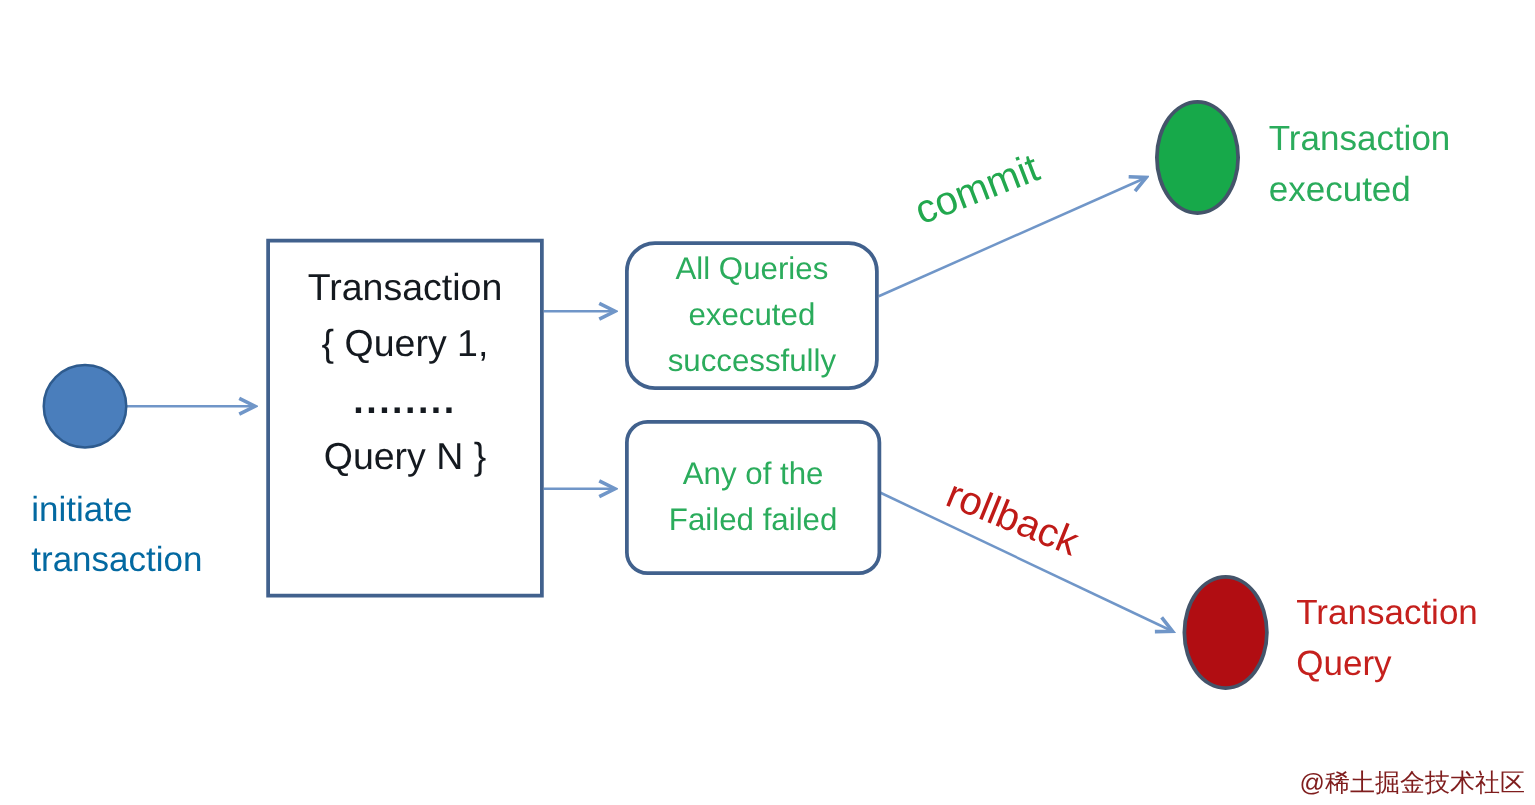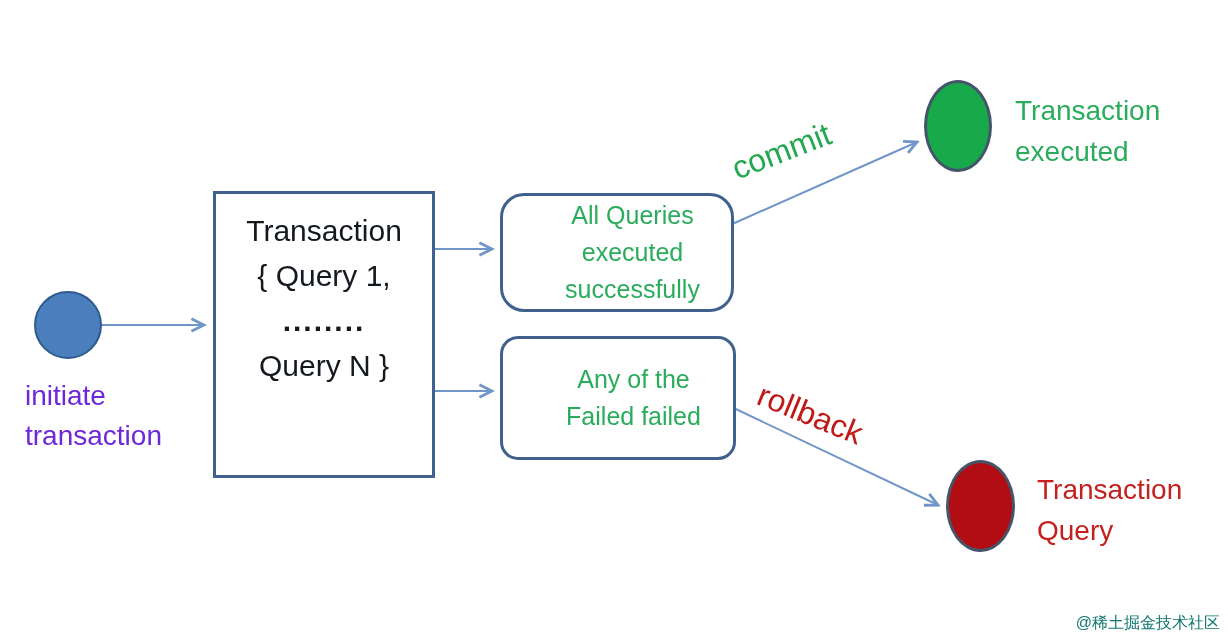--- a/index.html
+++ b/index.html
@@ -24,24 +24,24 @@
   .node-start {
     position: absolute;
     left: 34px; top: 291px;
     width: 64px; height: 64px;
     border-radius: 50%;
     background: #4a7ebc;
     border: 2px solid #2e5b8e;
   }
   .label-start {
     position: absolute;
-    left: 25px; top: 376px;
+    left: 25px; top: 388px;
     font-size: 28px;
     line-height: 40px;
-    color: #6d28d9;
+    color: #0369a1;
   }
 
   .transaction-box {
     position: absolute;
     left: 213px; top: 191px;
     width: 216px; height: 267px;
     border: 3px solid #41618d;
     background: #ffffff;
     text-align: center;
     font-size: 30px;
@@ -57,21 +57,20 @@
     border: 3px solid #41618d;
     border-radius: 24px;
     background: #ffffff;
     text-align: center;
     color: #2bac5c;
     font-size: 25px;
     line-height: 37px;
     display: flex;
     flex-direction: column;
     justify-content: center;
-    padding-left: 31px;
   }
   .cond-box .line { display: block; }
   .box-success { left: 500px; top: 193px; width: 197px; height: 113px; }
   .box-fail    { left: 500px; top: 336px; width: 199px; height: 118px; border-radius: 18px; }
 
   .edge-label {
     position: absolute;
     font-size: 32px;
     white-space: nowrap;
   }
@@ -98,22 +97,22 @@
     position: absolute;
     font-size: 28px;
     line-height: 41px;
   }
   .label-success { left: 1015px; top: 90px;  color: #2bac5c; }
   .label-fail    { left: 1037px; top: 469px; color: #c5201d; }
 
   .watermark {
     position: absolute;
     right: 8px; top: 613px;
-    font-size: 16px;
-    color: #0f766e;
+    font-size: 20px;
+    color: #7f1d1d;
   }
 </style>
 </head>
 <body>
 
 <div class="canvas">
 
   <svg class="arrows" width="1228" height="644" viewBox="0 0 1228 644">
     <defs>
       <marker id="ah" viewBox="0 0 10 10" markerWidth="9" markerHeight="9" refX="8.5" refY="5" orient="auto">

